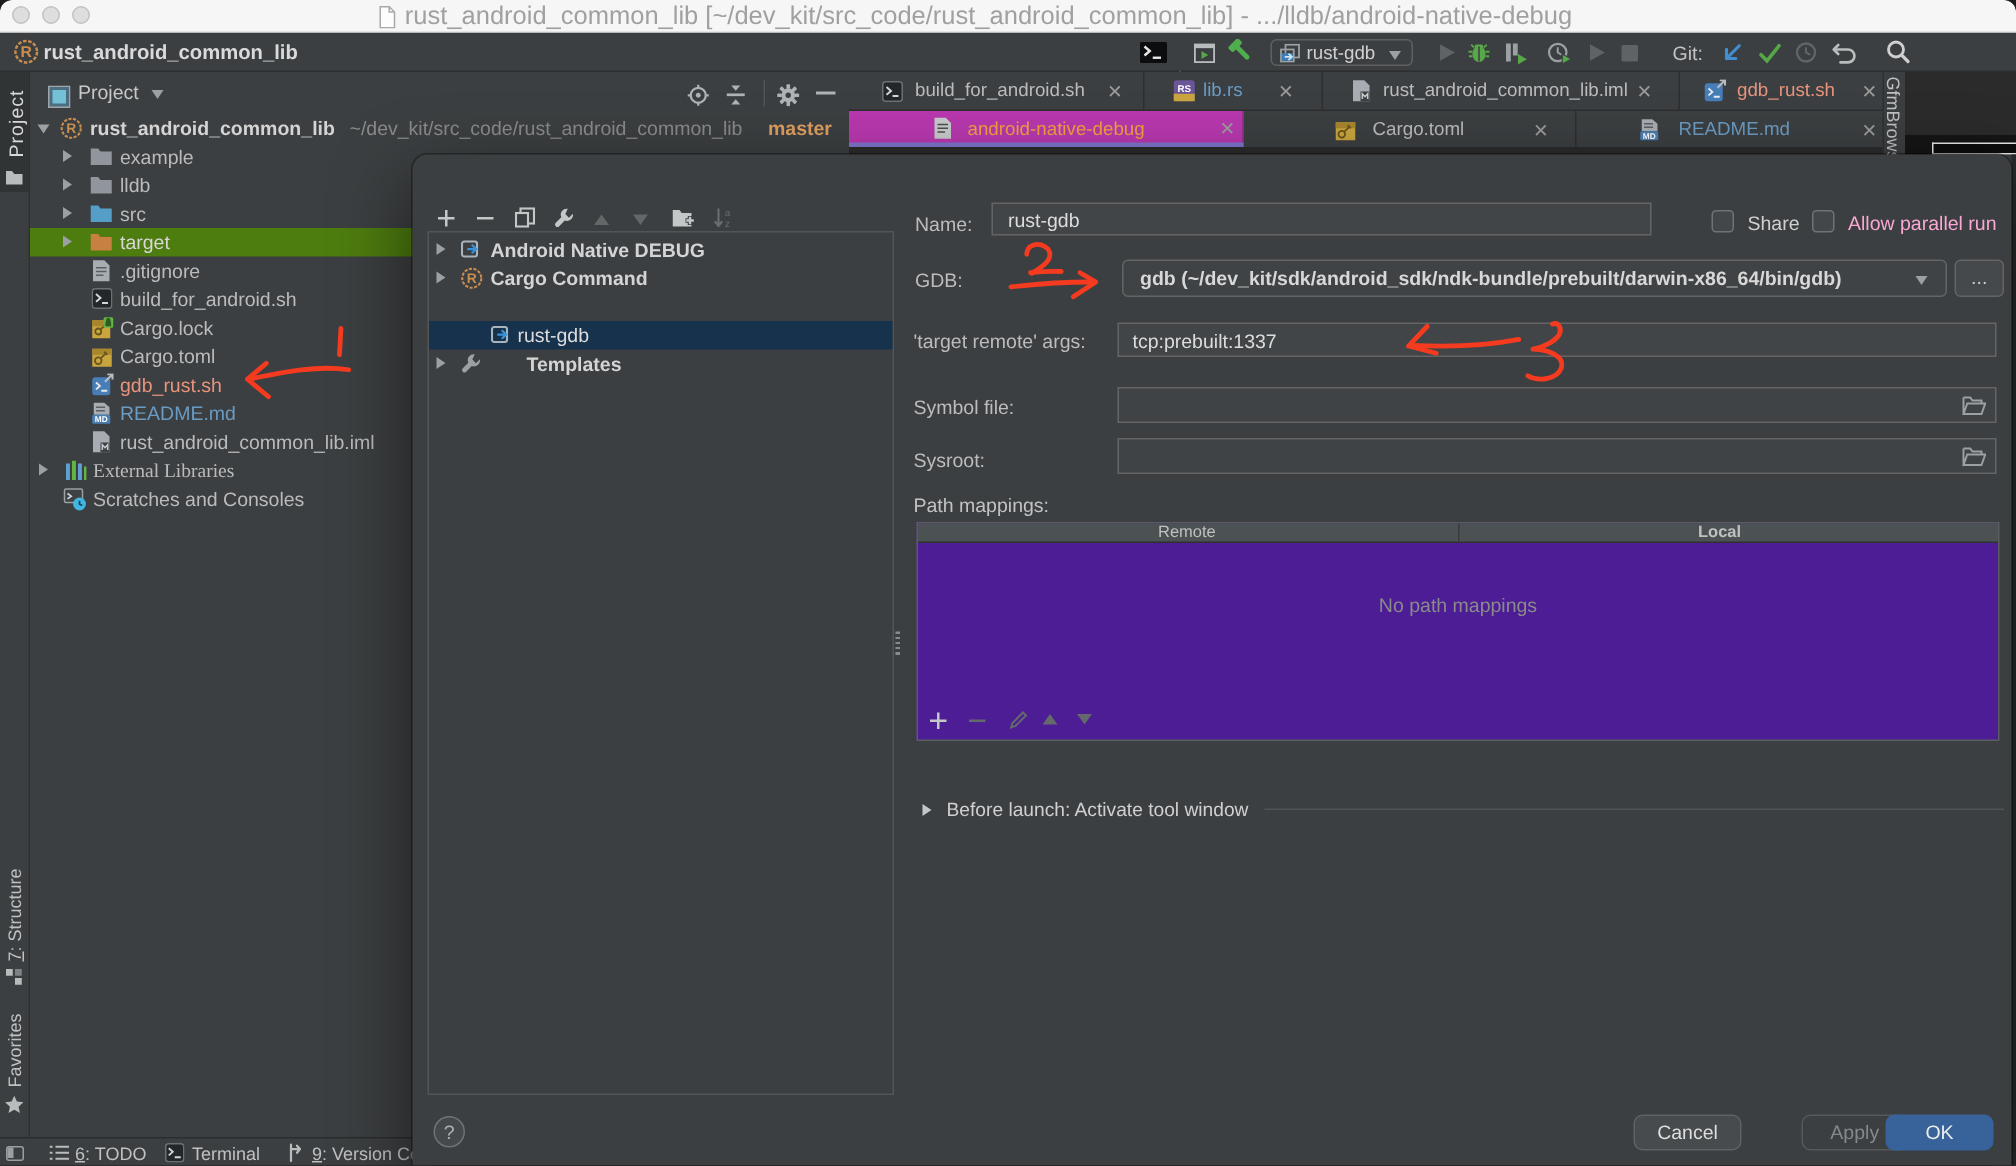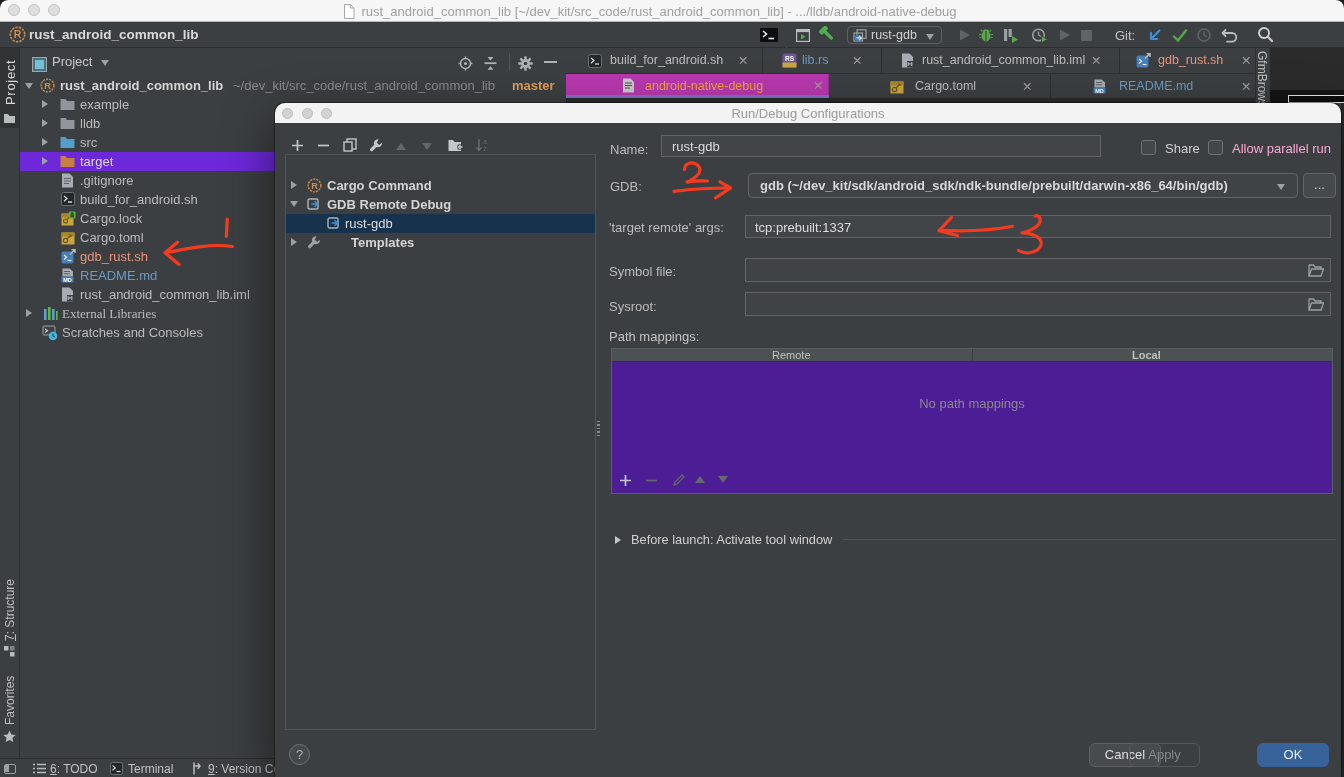--- a/index.html
+++ b/index.html
@@ -1,34 +1,34 @@
 <!DOCTYPE html>
 <html><head>
 <meta charset="utf-8">
 <style>
 html,body{margin:0;padding:0;background:#1d1d1d;}
 #app{position:relative;width:1344px;height:777px;overflow:hidden;font-family:"Liberation Sans",sans-serif;font-size:13px;color:#bbbbbb;background:#3c3f41;border-radius:8px 8px 0 0;}
 .abs{position:absolute;}
 
 #macbar{position:absolute;left:0;top:0;width:1344px;height:21px;background:#f6f6f6;border-bottom:1px solid #b9b9b9;border-radius:8px 8px 0 0;}
 .tl{position:absolute;top:4px;width:12px;height:12px;border-radius:50%;background:#dedede;border:1px solid #c3c2c3;box-sizing:border-box;}
-#mactitle{position:absolute;left:0;top:0;width:100%;height:22px;box-sizing:border-box;display:flex;align-items:center;justify-content:center;padding-right:44px;color:#a0a0a0;font-size:13px;}
+#mactitle{position:absolute;left:0;top:0;width:100%;height:22px;box-sizing:border-box;display:flex;align-items:center;justify-content:center;padding-right:44px;color:#a0a0a0;font-size:17px;}
 
 #header{position:absolute;left:0;top:22px;width:1344px;height:26px;background:#3c3f41;border-bottom:1px solid #2c2e2f;box-sizing:border-box;}
 #header .title{position:absolute;left:29px;top:5px;color:#dadada;font-weight:bold;font-size:13.5px;}
 .icn{position:absolute;}
 
 #leftstrip{position:absolute;left:0;top:48px;width:19px;height:710px;background:#3c3f41;border-right:1px solid #2e3132;}
 .vlabel{position:absolute;transform:rotate(-90deg);transform-origin:left top;white-space:nowrap;font-size:12px;color:#c0c0c0;}
 
 #projpanel{position:absolute;left:20px;top:48px;width:546px;height:710px;background:#3c3f41;}
 #projhead{position:absolute;left:0;top:0;width:100%;height:28px;}
 .trow{position:absolute;left:0;width:546px;height:19px;line-height:19px;white-space:nowrap;}
 .trow .lbl{position:absolute;top:0;}
-.sel-olive{background:#6d28d9;padding-left:28px;}
+.sel-olive{background:#4d7c0f;padding-left:28px;}
 .tri{position:absolute;width:0;height:0;}
 .tri.r{border-left:6px solid #9da0a3;border-top:4.5px solid transparent;border-bottom:4.5px solid transparent;}
 .tri.d{border-top:6px solid #9da0a3;border-left:4.5px solid transparent;border-right:4.5px solid transparent;}
 
 #tabs{position:absolute;left:566px;top:48px;width:689px;height:50px;background:#3c3f41;}
 .tab{position:absolute;height:25px;box-sizing:border-box;border-right:1px solid #2c2e2f;display:flex;align-items:center;font-size:12.5px;}
 
 #statusbar{position:absolute;left:0;top:758px;width:1344px;height:19px;background:#3c3f41;border-top:1px solid #2a2c2d;box-sizing:border-box;font-size:12px;color:#c0c0c0;}
 
 #dialog{position:absolute;left:275px;top:103px;width:1066px;height:674px;z-index:10;border-radius:10px 10px 0 0;background:#3c3f41;box-shadow:0 18px 50px rgba(0,0,0,0.55),0 0 0 1px rgba(0,0,0,0.35);}
@@ -427,26 +427,20 @@
   </div>
 
   <div class="abs" style="left:1255px;top:48px;width:15px;height:55px;background:#3c3f41;border-left:1px solid #2e3132;box-sizing:border-box;">
      <div class="vlabel" style="left:13px;top:3px;transform:rotate(90deg);transform-origin:left top;">GfmBrowser</div>
   </div>
   <div class="abs" style="left:1270px;top:48px;width:74px;height:55px;background:#2b2b2b;"></div>
   <div class="abs" style="left:1270px;top:90px;width:74px;height:13px;background:#151515;"></div>
   <div class="abs" style="left:1288px;top:95px;width:56px;height:8px;background:#0d0d0d;border:1px solid #e8e8e8;border-right:none;box-sizing:border-box;"></div>
 
   <div id="dialog">
-    <div id="dlgtitle">
-      <div class="dtl" style="left:7px;"></div>
-      <div class="dtl" style="left:26.5px;"></div>
-      <div class="dtl" style="left:46px;"></div>
-      <div class="t">Run/Debug Configurations</div>
-    </div>
 
     <svg class="icn" style="left:16px;top:36px;" width="13" height="13" viewBox="0 0 13 13">
         <path d="M6.5 1 V12 M1 6.5 H12" stroke="#c4c7c8" stroke-width="1.7"></path>
       </svg>
     <svg class="icn" style="left:42px;top:36px;" width="13" height="13" viewBox="0 0 13 13">
         <path d="M1 6.5 H12" stroke="#c4c7c8" stroke-width="1.7"></path>
       </svg>
     <svg class="icn" style="left:68px;top:35px;" width="14" height="14" viewBox="0 0 14 14">
         <rect x="4" y="1" width="9" height="10" fill="none" stroke="#c4c7c8" stroke-width="1.4"></rect>
         <rect x="1" y="4" width="8" height="9" fill="#3c3f41" stroke="#c4c7c8" stroke-width="1.4"></rect>
@@ -461,35 +455,35 @@
         <path d="M12 5 v6 M9 8 h6" stroke="#3c3f41" stroke-width="3"></path>
         <path d="M12 5.5 v5 M9.5 8 h5" stroke="#c4c7c8" stroke-width="1.6"></path>
       </svg>
     <svg class="icn" style="left:200px;top:35px;" width="14" height="14" viewBox="0 0 14 14">
         <path d="M4 1 V12 M1.5 9.5 L4 12.5 L6.5 9.5" fill="none" stroke="#696d6f" stroke-width="1.4"></path>
         <text x="10" y="6" font-size="6.5" fill="#696d6f" text-anchor="middle" font-family="Liberation Sans">a</text>
         <text x="10" y="13" font-size="6.5" fill="#696d6f" text-anchor="middle" font-family="Liberation Sans">z</text>
       </svg>
 
     <div id="dlgtree">
+      <div class="drow" style="top:2px;">
+        <div class="tri r" style="left:5px;top:5px;"></div>
+        <svg class="icn" style="left:21px;top:3px;" width="14" height="14" viewBox="0 0 14 14">
+            <rect x="1" y="1" width="10" height="10" rx="1.5" fill="none" stroke="#aab4bc" stroke-width="1.4"></rect>
+            <path d="M4.5 6 h5.5 M7.5 3.2 l3 2.8 -3 2.8" fill="none" stroke="#3c92d6" stroke-width="1.5"></path>
+          </svg>
+        <span class="lbl abs" style="left:41px;">Android Native DEBUG</span>
+      </div>
       <div class="drow" style="top:21px;">
         <div class="tri r" style="left:5px;top:5px;"></div>
         <svg class="icn" style="left:21px;top:2px;" width="15" height="15" viewBox="0 0 17 17">
             <circle cx="8.5" cy="8.5" r="7.2" fill="none" stroke="#c98d4e" stroke-width="1.6" stroke-dasharray="2.4 1.1"></circle>
             <text x="8.5" y="12.2" font-size="10.5" font-weight="bold" fill="#c98d4e" text-anchor="middle" font-family="Liberation Sans">R</text>
           </svg>
         <span class="lbl abs" style="left:41px;">Cargo Command</span>
-      </div>
-      <div class="drow" style="top:40px;">
-        <div class="tri d" style="left:4px;top:6px;"></div>
-        <svg class="icn" style="left:21px;top:3px;" width="14" height="14" viewBox="0 0 14 14">
-            <rect x="1" y="1" width="10" height="10" rx="1.5" fill="none" stroke="#aab4bc" stroke-width="1.4"></rect>
-            <path d="M4.5 6 h5.5 M7.5 3.2 l3 2.8 -3 2.8" fill="none" stroke="#3c92d6" stroke-width="1.5"></path>
-          </svg>
-        <span class="lbl abs" style="left:41px;">GDB Remote Debug</span>
       </div>
       <div class="drow sel" style="top:59px;">
         <svg class="icn" style="left:41px;top:3px;" width="14" height="14" viewBox="0 0 14 14">
             <rect x="1" y="1" width="10" height="10" rx="1.5" fill="none" stroke="#aab4bc" stroke-width="1.4"></rect>
             <path d="M4.5 6 h5.5 M7.5 3.2 l3 2.8 -3 2.8" fill="none" stroke="#3c92d6" stroke-width="1.5"></path>
           </svg>
         <span class="lbl abs" style="left:59px;">rust-gdb</span>
       </div>
       <div class="drow" style="top:78px;">
         <div class="tri r" style="left:5px;top:5px;"></div>
@@ -559,21 +553,21 @@
       </div>
     </div>
     <div class="abs" style="left:322px;top:318px;width:3px;height:17px;background-image:repeating-linear-gradient(#8a8a8a 0 1.5px,transparent 1.5px 3.5px);"></div>
 
     <div class="tri r" style="left:340px;top:433px;border-left-color:#c4c7c8;"></div>
     <div class="lab" style="left:356px;top:429px;color:#d0d0d0;font-size:12.8px;">Before launch: Activate tool window</div>
     <div class="abs" style="left:568px;top:436px;width:493px;height:1px;background:#505456;"></div>
 
     <div class="abs" style="left:14px;top:641px;width:21px;height:21px;border-radius:50%;border:1px solid #6f7375;background:#46494b;box-sizing:border-box;text-align:center;line-height:19px;color:#b2b2b2;font-size:13px;">?</div>
     <div class="btn" style="left:814px;top:640px;width:72px;background:#474b4d;border:1px solid #5e6262;color:#dedede;">Cancel</div>
-    <div class="btn" style="left:854px;top:640px;width:71px;border:1px solid #54585a;color:#85898b;">Apply</div>
+    <div class="btn" style="left:926px;top:640px;width:71px;border:1px solid #54585a;color:#85898b;">Apply</div>
     <div class="btn" style="left:982px;top:640px;width:72px;background:#38639a;border:1px solid #38639a;color:#ebebeb;">OK</div>
   </div>
 
   <svg id="anno" width="1344" height="777" viewBox="0 0 1344 777">
     <g fill="none" stroke="#f43b20" stroke-width="3.2" stroke-linecap="round" stroke-linejoin="round">
 
       <path d="M227.3,219 L226.3,236.5"></path>
       <path d="M232.5,246.5 C212,243.5 191,247.5 166,252.8"></path>
       <path d="M165,252.8 L177.5,242.2 M165,252.8 L179,264.5"></path>
 

